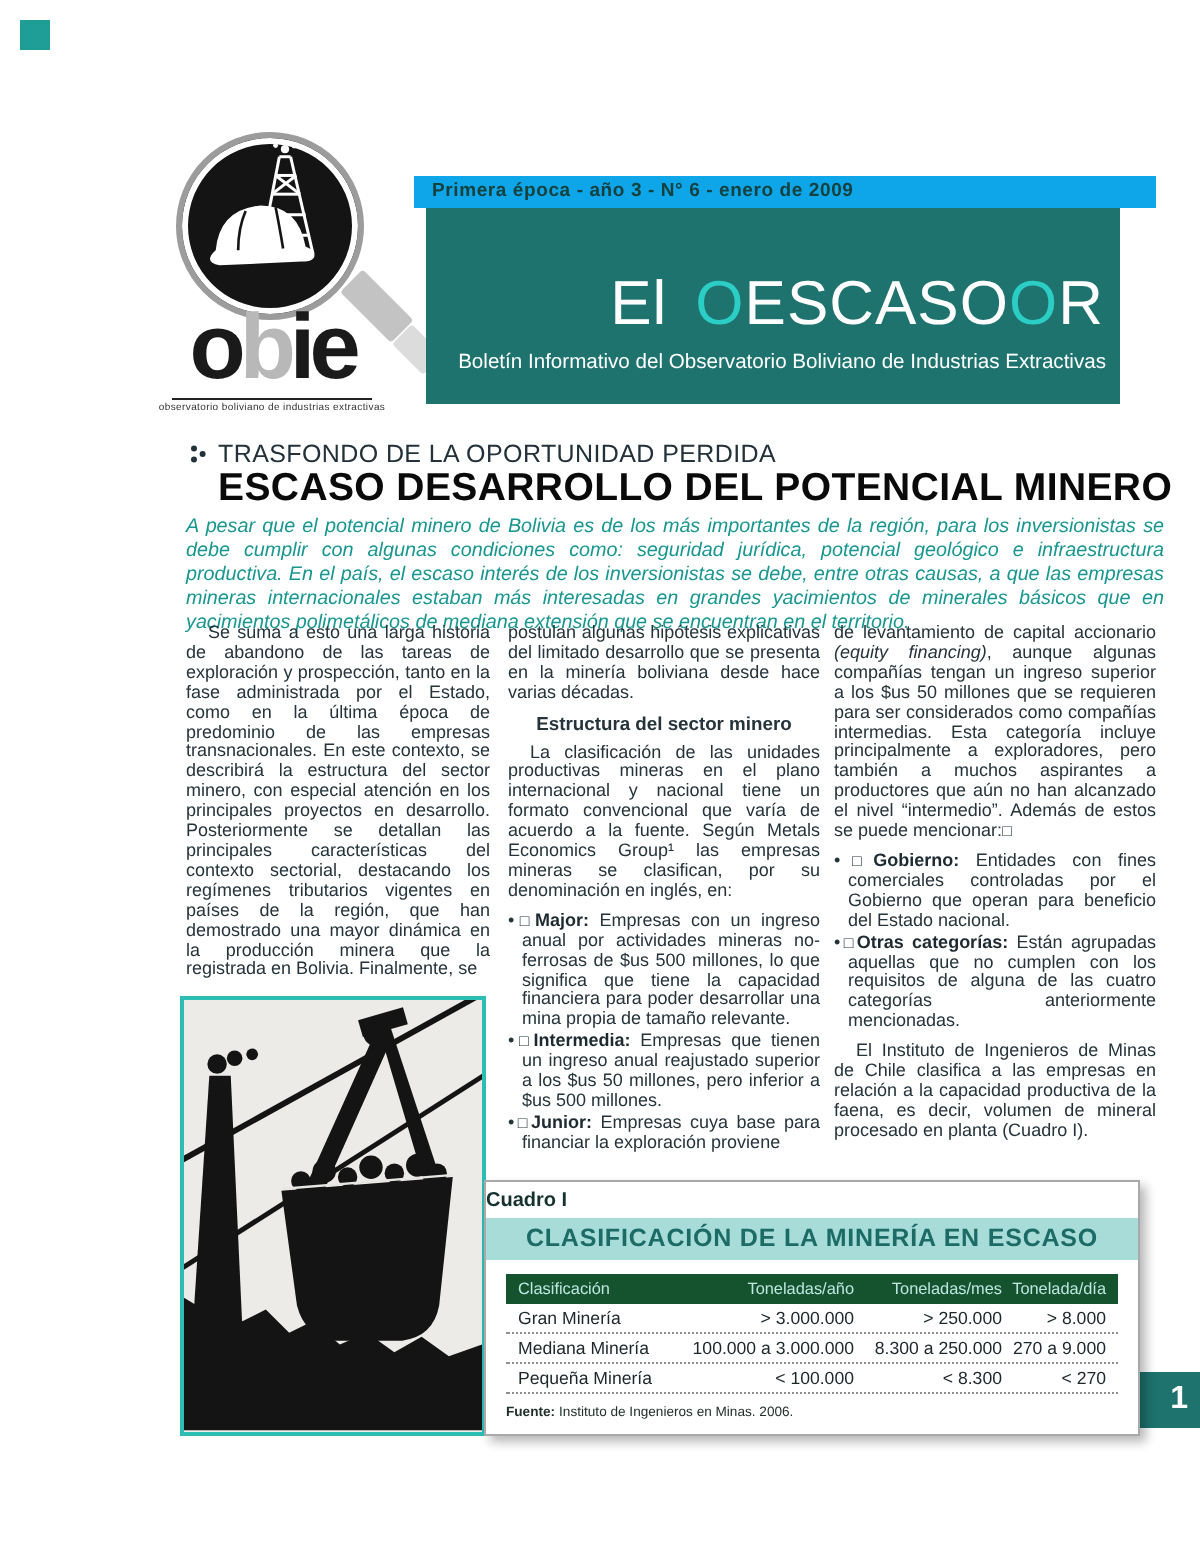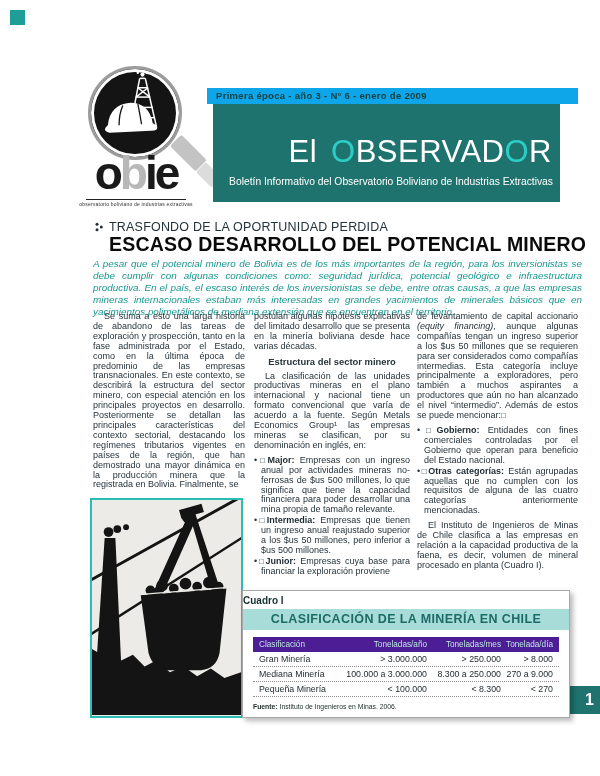--- a/index.html
+++ b/index.html
@@ -64,21 +64,21 @@
   .figure svg { display:block; }
 
   
   .cuadro { position:absolute; left:242px; top:590px; width:328px; height:128px; background:#ffffff;
             border:1px solid #a9a9a9; box-shadow:3px 3px 5px rgba(0,0,0,0.28); z-index:3; }
   .cuadro-label { text-align:left; font-weight:bold; font-size:10px; color:#16322f; margin-top:4px; }
   .cuadro-band { margin-top:3px; height:21px; background:#a7dcd8; color:#1d6b66; font-weight:bold;
                  font-size:12.5px; line-height:21px; text-align:center; letter-spacing:0.4px; }
   .tbl { margin:7px 10px 0 10px; }
   .trow { display:flex; align-items:center; }
-  .thead { background:#4c1d95; color:#bfe6e3; font-size:8.2px; height:15px; }
+  .thead { background:#14532d; color:#bfe6e3; font-size:8.2px; height:15px; }
   .tdata { font-size:8.8px; color:#1d272b; height:15px; border-bottom:1px dotted #8f8f8f; }
   .c1 { width:88px; padding-left:6px; text-align:left; }
   .c2 { width:92px; padding-right:6px; text-align:right; }
   .c3 { width:72px; padding-right:4px; text-align:right; }
   .c4 { width:50px; padding-right:2px; text-align:right; }
   .source { margin:6px 10px 0 10px; font-size:6.8px; color:#22302c; }
   .source b { margin-right:2px; }
 
   
   .page-tab { position:absolute; left:568px; top:686px; width:32px; height:28px; background:#1e736e;
@@ -112,21 +112,21 @@
       <path d="M50,37 Q52,47 54,59" stroke="#141414" stroke-width="1.4" fill="none"></path>
     </svg>
   </div>
   <div class="handle-1"></div>
   <div class="handle-2"></div>
   <div class="wordmark"><span>o</span><span class="lt-gray">b</span><span>i</span><span>e</span></div>
   <div class="logo-rule"></div>
   <div class="logo-tagline">observatorio boliviano de industrias extractivas</div>
 
   <div class="mast-box">
-    <div class="mast-title"><span>El</span><span class="gap"></span><span class="o-accent">O</span><span>BSERVAD</span><span class="o-accent">O</span><span>R</span></div>
+    <div class="mast-title"><span>El</span><span class="gap"></span><span class="o-accent">O</span><span>ESCASO</span><span class="o-accent">O</span><span>R</span></div>
     <div class="mast-subtitle">Boletín Informativo del Observatorio Boliviano de Industrias Extractivas</div>
   </div>
   <div class="issue-strip">Primera época - año 3 - N° 6 - enero de 2009</div>
 
   <div class="kicker">
     <svg width="8" height="12" viewBox="0 0 8 12">
       <circle cx="2" cy="3.2" r="1.5" fill="#22313a"></circle>
       <circle cx="2" cy="8.8" r="1.5" fill="#22313a"></circle>
       <circle cx="6.3" cy="6" r="1.5" fill="#22313a"></circle>
     </svg>
@@ -181,21 +181,21 @@
       <path d="M50,97 L138,90 L131,156 Q128,172 112,174 L78,174 Q62,172 58,156 Z" fill="#141414"></path>
       <line x1="51" y1="96" x2="137" y2="89" stroke="#e8e6e2" stroke-width="1.2"></line>
       <circle cx="96" cy="179" r="2.5" fill="#141414"></circle>
       <circle cx="97" cy="186" r="1.6" fill="#141414"></circle>
       <path d="M0,152 L10,158 L20,150 L30,164 L42,158 L54,170 L66,164 L80,176 L94,170 L108,180 L122,172 L136,182 L153,176 L153,220 L0,220 Z" fill="#141414"></path>
     </svg>
   </div>
 
   <div class="cuadro">
     <div class="cuadro-label">Cuadro I</div>
-    <div class="cuadro-band">CLASIFICACIÓN DE LA MINERÍA EN CHILE</div>
+    <div class="cuadro-band">CLASIFICACIÓN DE LA MINERÍA EN ESCASO</div>
     <div class="tbl">
       <div class="trow thead">
         <div class="c1">Clasificación</div>
         <div class="c2">Toneladas/año</div>
         <div class="c3">Toneladas/mes</div>
         <div class="c4">Tonelada/día</div>
       </div>
       <div class="trow tdata">
         <div class="c1">Gran Minería</div>
         <div class="c2">&gt; 3.000.000</div>

